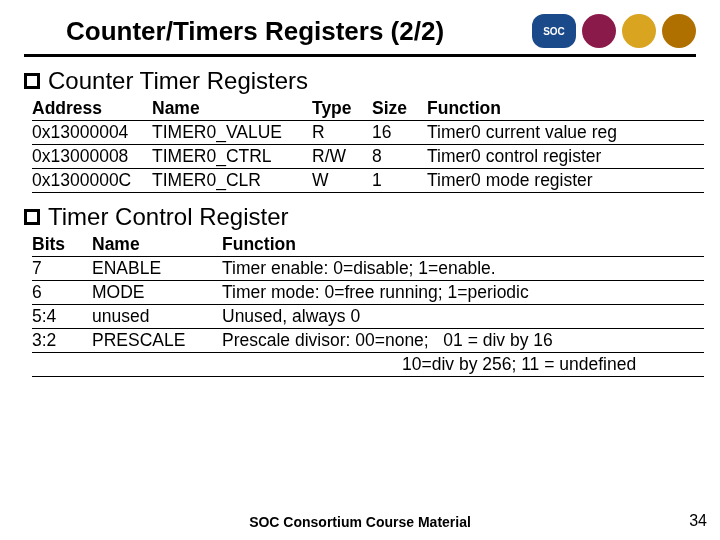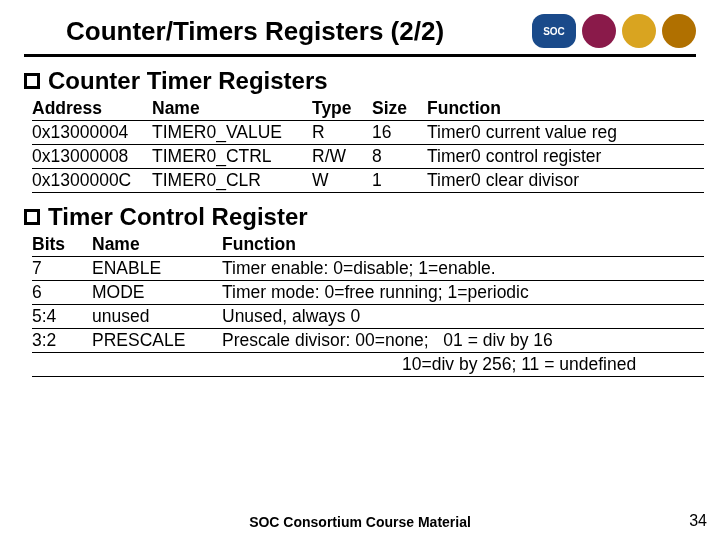--- a/index.html
+++ b/index.html
@@ -45,21 +45,21 @@
     color: #fff;
   }
   .logo-soc { background: #1a4a8a; border-radius: 12px; width: 44px; }
   .logo-red { background: #8a1a4a; }
   .logo-yel { background: #d9a420; }
   .logo-grn { background: #b07000; }
   .section-head {
     display: flex;
     align-items: center;
     font-size: 24px;
-    font-weight: bold;
+    font-weight: normal;
     margin: 10px 0 2px 0;
   }
   .bullet {
     width: 16px;
     height: 16px;
     border: 3px solid #000;
     margin-right: 8px;
     flex: 0 0 auto;
   }
   table.reg {
@@ -146,21 +146,21 @@
           <td>TIMER0_CTRL</td>
           <td>R/W</td>
           <td>8</td>
           <td>Timer0 control register</td>
         </tr>
         <tr>
           <td>0x1300000C</td>
           <td>TIMER0_CLR</td>
           <td>W</td>
           <td>1</td>
-          <td>Timer0 clear divisor</td>
+          <td>Timer0 mode register</td>
         </tr>
       </tbody>
   </table>
 
   <div class="section-head">
     <span class="bullet"></span>
     <span>Timer Control Register</span>
   </div>
 
   <table class="reg">

